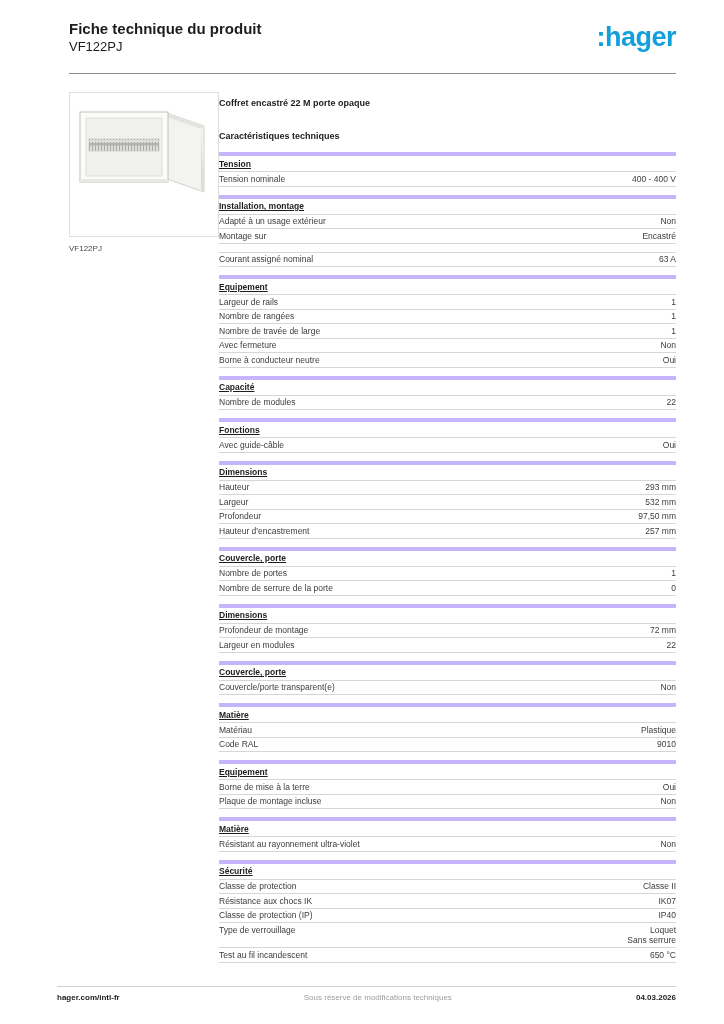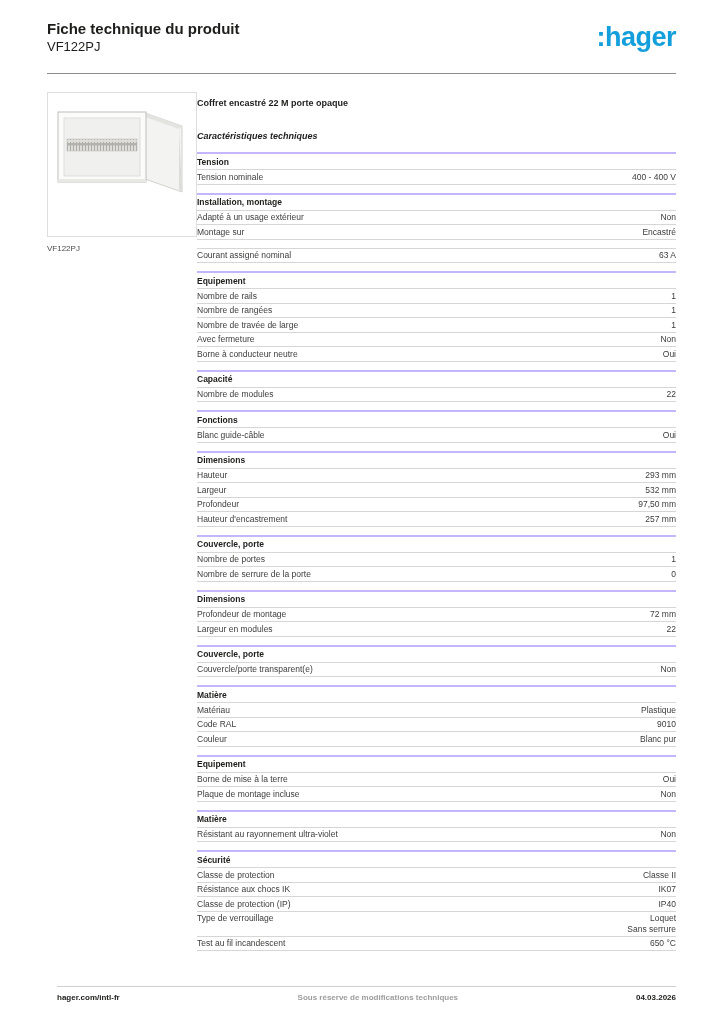--- a/index.html
+++ b/index.html
@@ -1,53 +1,53 @@
 <!DOCTYPE html>
 <html><head>
 <meta charset="utf-8">
 <style>
   * { margin:0; padding:0; box-sizing:border-box; }
   html,body { width:724px; height:1024px; background:#ffffff; }
   body { font-family:"Liberation Sans", sans-serif; color:#3c3c3b; position:relative; overflow:hidden; }
-  .page { width:724px; height:1024px; padding:20px 48px 0 47px; position:relative; }
+  .page { width:724px; height:1024px; padding:20px 48px 0 69px; position:relative; }
 
   
   .header { display:flex; justify-content:space-between; align-items:flex-start; }
   .page-title { font-size:15px; line-height:18px; font-weight:bold; color:#1d1d1b; }
   .page-subtitle { font-size:13px; line-height:16px; margin-top:1px; color:#1d1d1b; }
   .logo { font-size:27px; line-height:30px; font-weight:bold; letter-spacing:-0.5px; margin-top:2px;margin-left:32px; }
   .header-rule { border-top:1px solid #8d8d8c; margin-top:18px; }
 
   
   .content { display:flex; margin-top:18px; }
   .left-col { width:150px; flex:0 0 150px; }
   .product-image { width:150px; height:145px; border:1px solid #dededd; background:#fff; }
   .image-caption { font-size:8px; color:#4a4a49; margin-top:7px; }
   .right-col { flex:1; }
 
   .product-name { font-size:9px; font-weight:bold; color:#1d1d1b; padding-top:6px; }
-  .char-title { font-size:9px; font-weight:bold; color:#1d1d1b; margin-top:23px;font-style:italic; }
+  .char-title { font-size:9px; font-weight:bold; color:#1d1d1b; margin-top:23px; }
   #sections { margin-top:11px; }
 
   
   .spec-section { border-bottom:1px solid #d6d6d5; margin-bottom:8px; }
   .section-header { font-size:8.5px; line-height:10px; font-weight:bold; color:#1d1d1b;
-                    border-top:2px solid #c4b5fd; padding:2.5px 0; }
+                    border-top:4px solid #c4b5fd; padding:2.5px 0;text-decoration:underline; }
   .spec-row { display:flex; justify-content:space-between; align-items:flex-start;
               border-top:1px solid #d6d6d5; padding:1.5px 0;
               font-size:8.5px; line-height:10.5px; color:#3c3c3b; }
   .spec-label { text-align:left; padding-right:10px; }
   .spec-value { text-align:right; white-space:pre-line; flex:0 0 auto; }
 
   
   .footer { position:absolute; left:57px; right:48px; bottom:22px; }
   .footer-rule { border-top:1px solid #cfcfce; }
   .footer-row { display:flex; justify-content:space-between; align-items:baseline; padding-top:6px; }
   .footer-left { font-size:8px; font-weight:bold; color:#1d1d1b; }
-  .footer-center { font-size:8px; color:#9d9d9c; flex:1; text-align:center;font-weight:bold; }
+  .footer-center { font-size:8px; color:#9d9d9c; flex:1; text-align:center; }
   .footer-right { font-size:8px; font-weight:bold; color:#1d1d1b; }
 </style>
 </head>
 <body>
 
 <div class="page">
 
   <div class="header">
     <div>
       <div class="page-title">Fiche technique du produit</div>
@@ -110,21 +110,21 @@
           </section>
           <section class="spec-section">
             <div class="spec-row">
               <span class="spec-label">Courant assigné nominal</span>
               <span class="spec-value">63 A</span>
             </div>
           </section>
           <section class="spec-section">
             <div class="section-header">Equipement</div>
             <div class="spec-row">
-              <span class="spec-label">Nombre de rails</span>
+              <span class="spec-label">Largeur de rails</span>
               <span class="spec-value">1</span>
             </div>
             <div class="spec-row">
               <span class="spec-label">Nombre de rangées</span>
               <span class="spec-value">1</span>
             </div>
             <div class="spec-row">
               <span class="spec-label">Nombre de travée de large</span>
               <span class="spec-value">1</span>
             </div>
@@ -140,21 +140,21 @@
           <section class="spec-section">
             <div class="section-header">Capacité</div>
             <div class="spec-row">
               <span class="spec-label">Nombre de modules</span>
               <span class="spec-value">22</span>
             </div>
           </section>
           <section class="spec-section">
             <div class="section-header">Fonctions</div>
             <div class="spec-row">
-              <span class="spec-label">Blanc guide-câble</span>
+              <span class="spec-label">Avec guide-câble</span>
               <span class="spec-value">Oui</span>
             </div>
           </section>
           <section class="spec-section">
             <div class="section-header">Dimensions</div>
             <div class="spec-row">
               <span class="spec-label">Hauteur</span>
               <span class="spec-value">293 mm</span>
             </div>
             <div class="spec-row">
@@ -201,24 +201,20 @@
           </section>
           <section class="spec-section">
             <div class="section-header">Matière</div>
             <div class="spec-row">
               <span class="spec-label">Matériau</span>
               <span class="spec-value">Plastique</span>
             </div>
             <div class="spec-row">
               <span class="spec-label">Code RAL</span>
               <span class="spec-value">9010</span>
-            </div>
-            <div class="spec-row">
-              <span class="spec-label">Couleur</span>
-              <span class="spec-value">Blanc pur</span>
             </div>
           </section>
           <section class="spec-section">
             <div class="section-header">Equipement</div>
             <div class="spec-row">
               <span class="spec-label">Borne de mise à la terre</span>
               <span class="spec-value">Oui</span>
             </div>
             <div class="spec-row">
               <span class="spec-label">Plaque de montage incluse</span>

